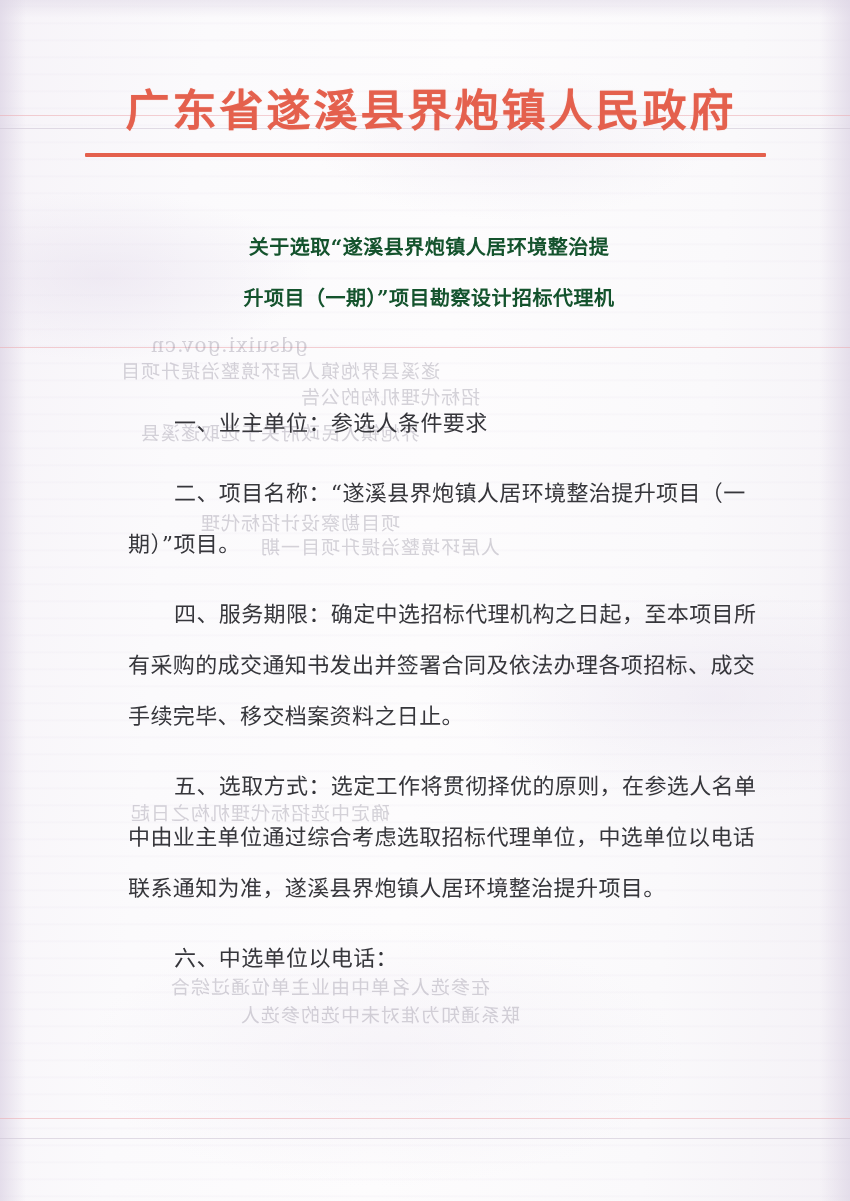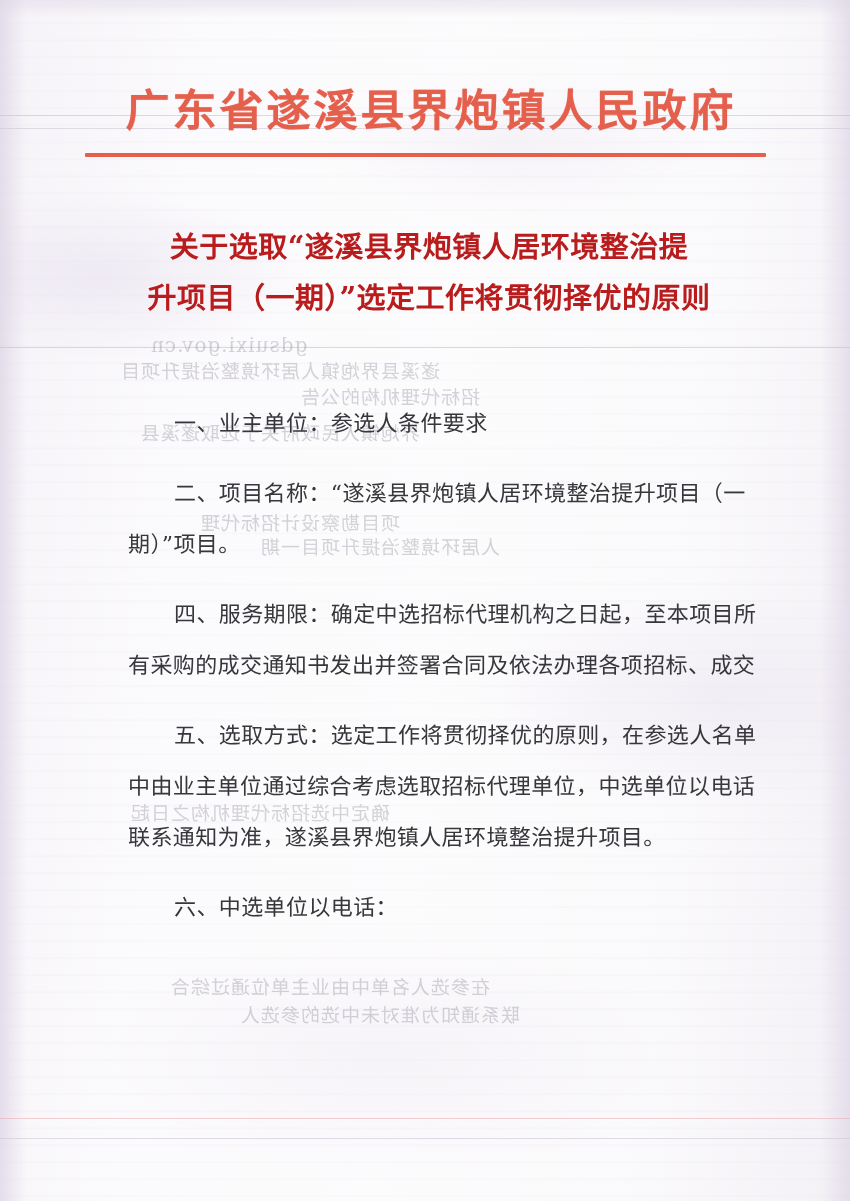--- a/index.html
+++ b/index.html
@@ -137,23 +137,23 @@
   }
 
   
   .doc-title {
     position: absolute;
     top: 222px;
     left: 128px;
     width: 602px;
     text-align: center;
     font-family: "DejaVu Serif", "Liberation Serif", serif;
-    font-size: 29px;
+    font-size: 20px;
     font-weight: bold;
-    color: #b91c1c;
+    color: #14532d;
     line-height: 51px;
     letter-spacing: 0.5px;
     z-index: 6;
   }
   .doc-title .tline { display: block; white-space: nowrap; }
 
   
   .doc-body {
     position: absolute;
     top: 398px;
@@ -210,34 +210,35 @@
       <div class="scanline-grey" style="top: 1138px;"></div>
     </div>
 
   <div class="letterhead">
     <span class="letterhead-title">广东省遂溪县界炮镇人民政府</span>
   </div>
   <div class="letterhead-rule"></div>
 
   <div class="doc-title">
       <span class="tline">关于选取“遂溪县界炮镇人居环境整治提</span>
-      <span class="tline">升项目（一期）”选定工作将贯彻择优的原则</span>
+      <span class="tline">升项目（一期）”项目勘察设计招标代理机</span>
     </div>
 
   <div class="doc-body">
       <p class="para">
         <span class="pline indent">一、业主单位：参选人条件要求</span>
       </p>
       <p class="para">
         <span class="pline indent">二、项目名称：“遂溪县界炮镇人居环境整治提升项目（一</span>
         <span class="pline">期）”项目。</span>
       </p>
       <p class="para">
         <span class="pline indent">四、服务期限：确定中选招标代理机构之日起，至本项目所</span>
         <span class="pline">有采购的成交通知书发出并签署合同及依法办理各项招标、成交</span>
+        <span class="pline">手续完毕、移交档案资料之日止。</span>
       </p>
       <p class="para">
         <span class="pline indent">五、选取方式：选定工作将贯彻择优的原则，在参选人名单</span>
         <span class="pline">中由业主单位通过综合考虑选取招标代理单位，中选单位以电话</span>
         <span class="pline">联系通知为准，遂溪县界炮镇人居环境整治提升项目。</span>
       </p>
       <p class="para">
         <span class="pline indent">六、中选单位以电话：</span>
       </p>
     </div>

